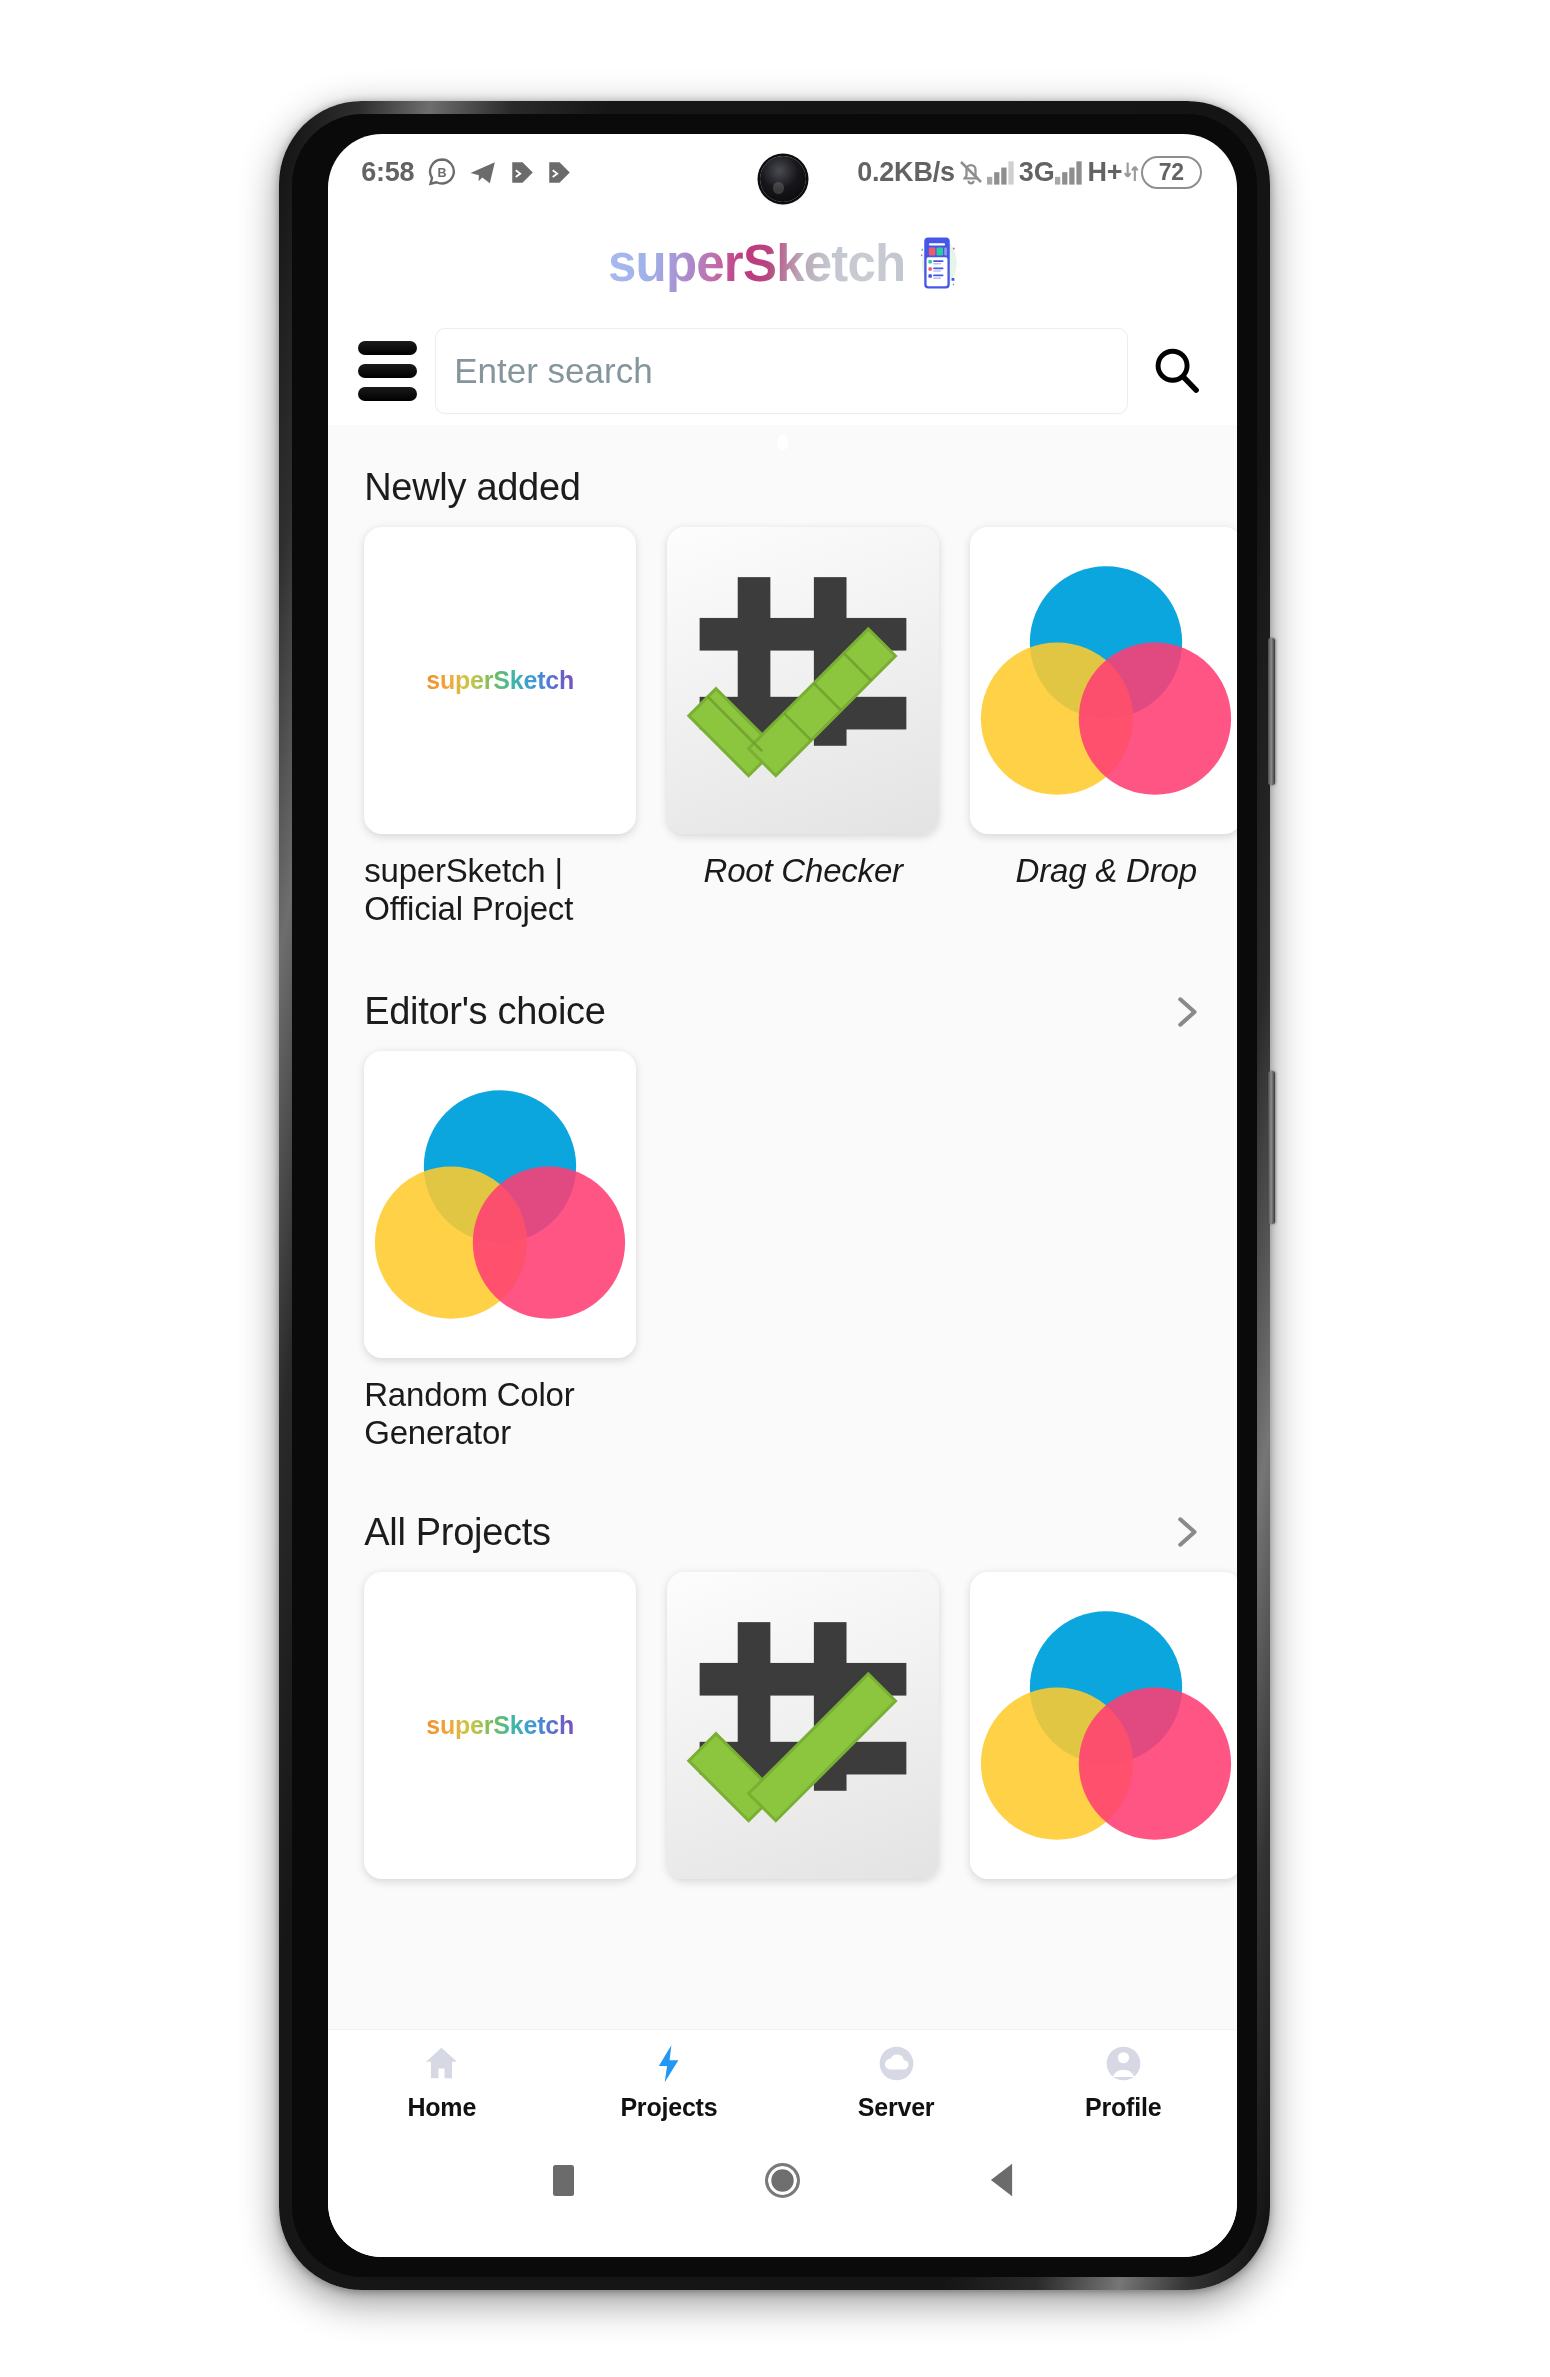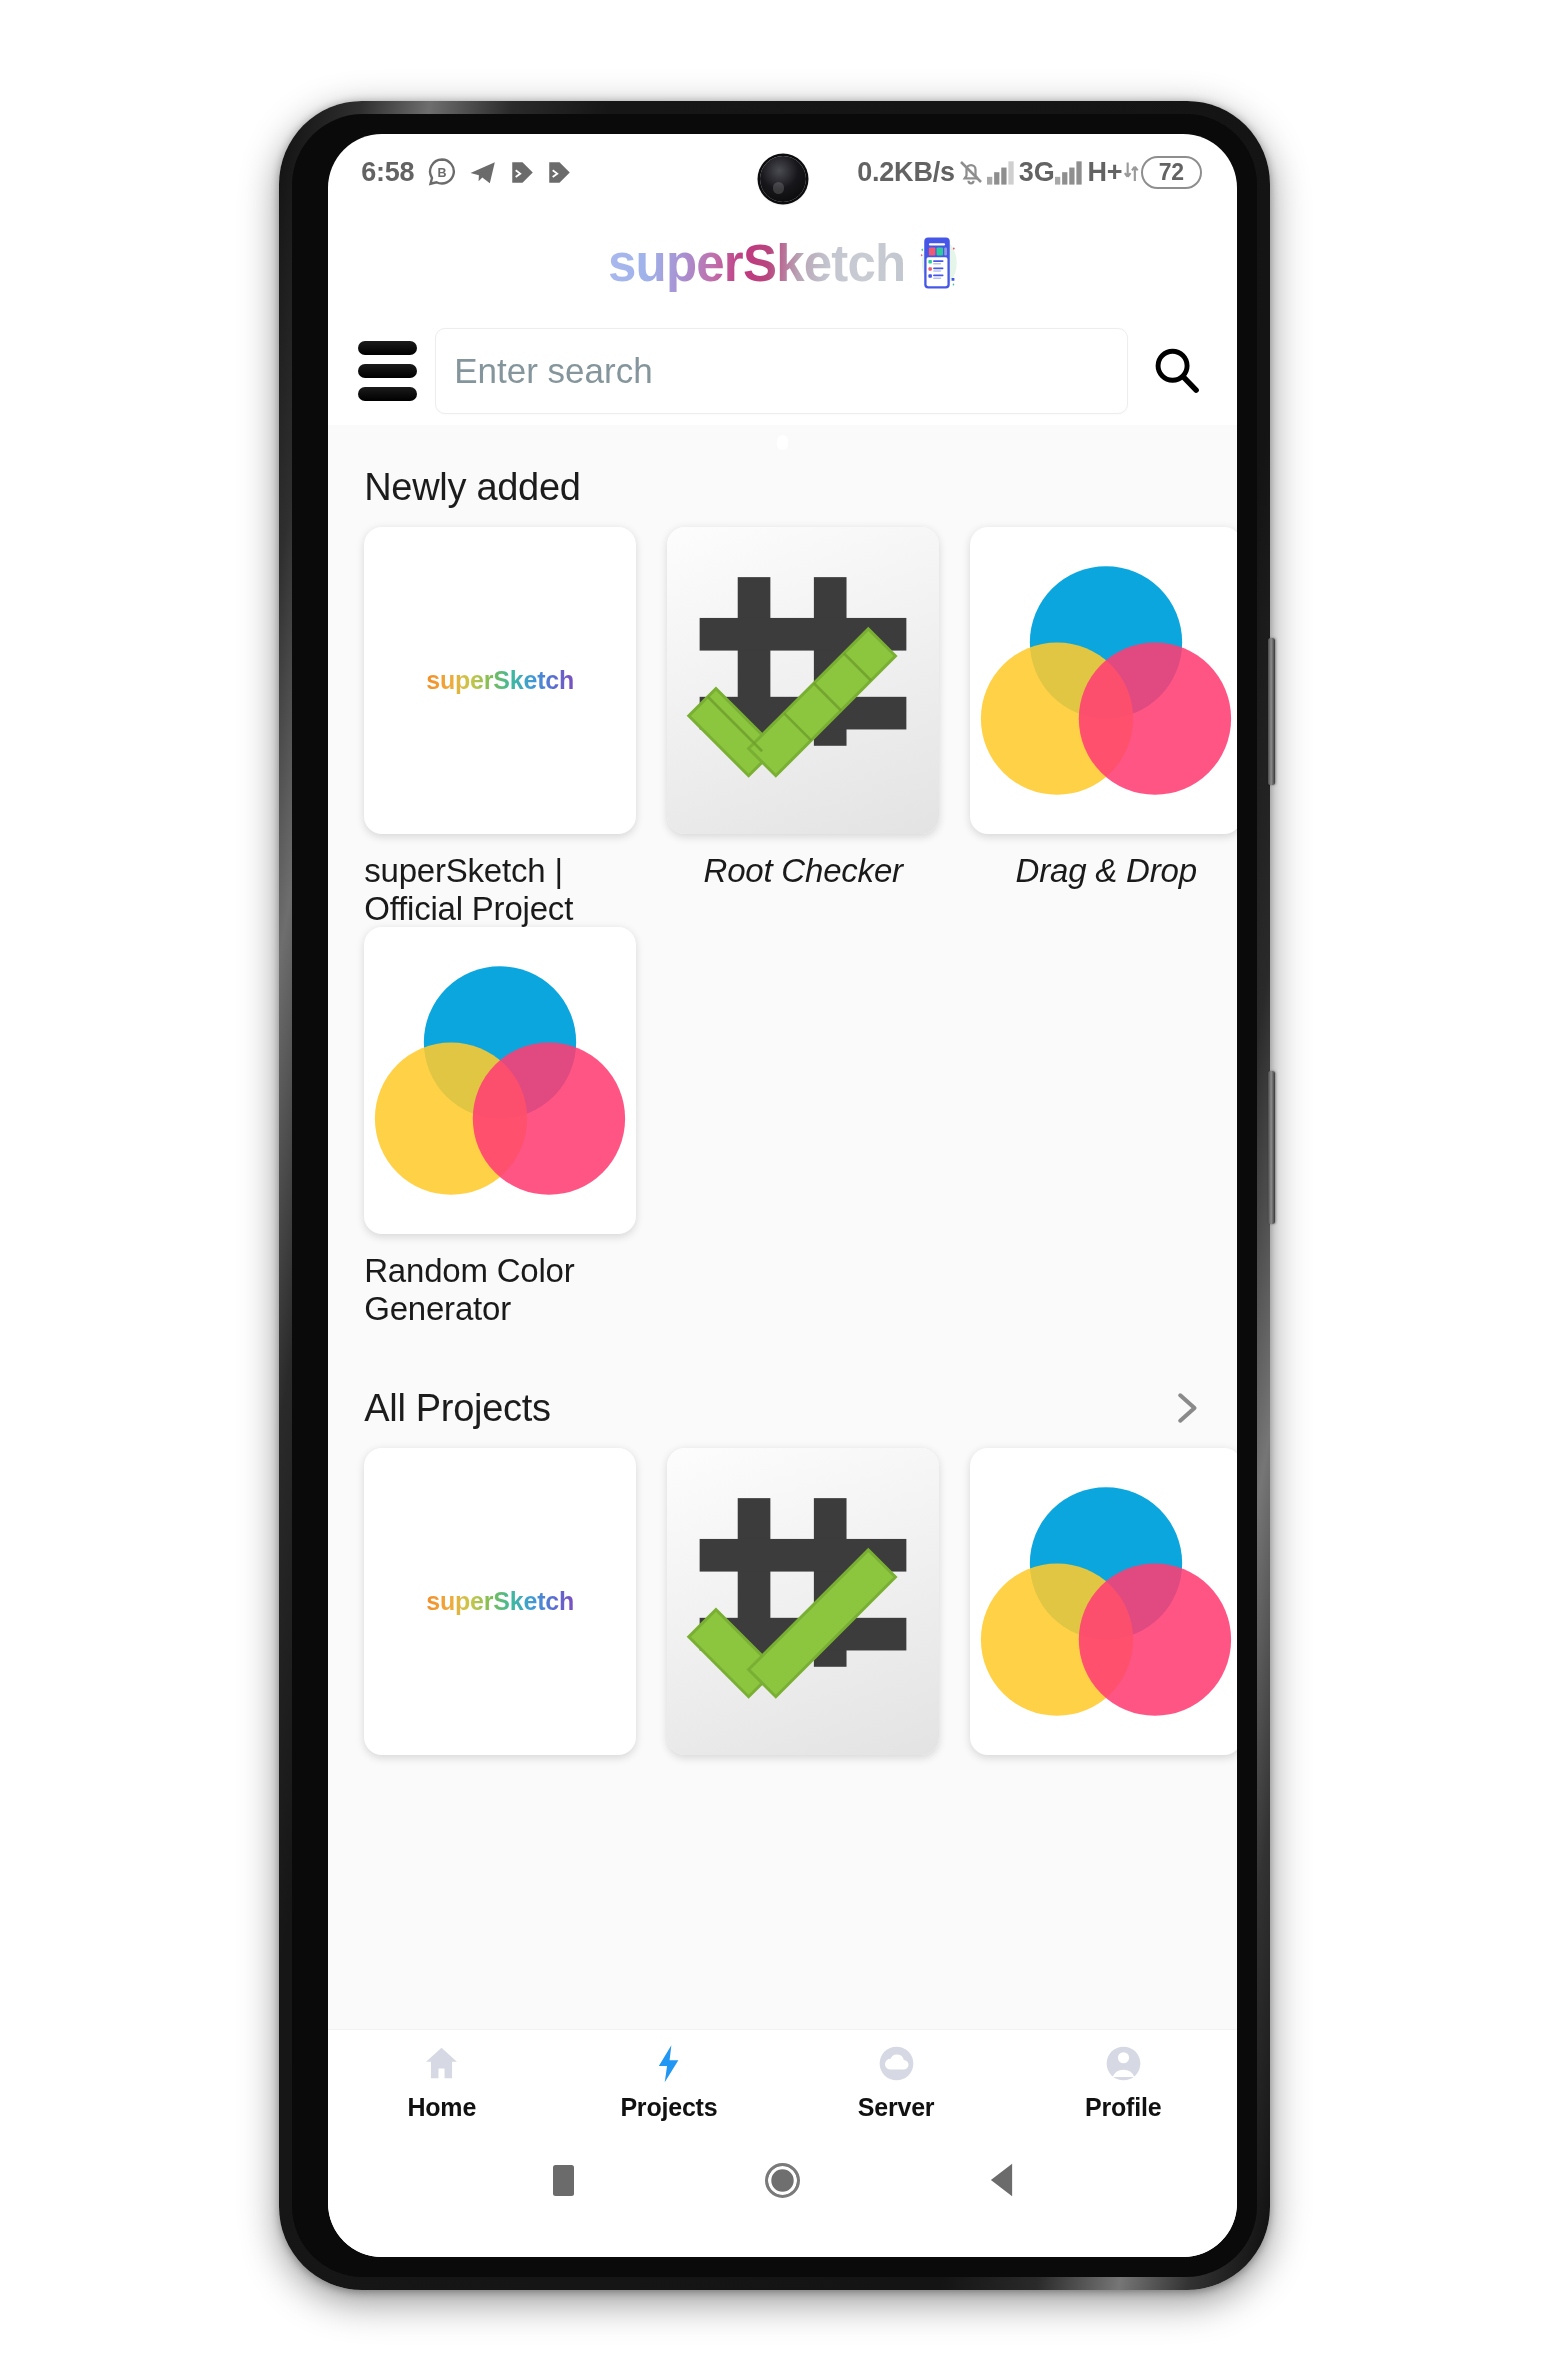--- a/index.html
+++ b/index.html
@@ -355,20 +355,28 @@
                 <circle cx="50" cy="36" r="28" fill="#0ba6de"></circle>
                 <circle cx="32" cy="64" r="28" fill="#ffcb2e" opacity=".88"></circle>
                 <circle cx="68" cy="64" r="28" fill="#ff3e73" opacity=".88"></circle>
               </svg>
             </div>
             <div class="card-label centered">Drag &amp; Drop</div>
           </div>
 
         </div>
 
+        <div class="section-head" style="margin-top:45px;">
+          <span class="section-title">Editor's choice</span>
+          <span class="chev">
+            <svg width="38" height="38" viewBox="0 0 24 24">
+              <path d="M9 4l9 8-9 8" fill="none" stroke="#8a8a8a" stroke-width="2.6" stroke-linecap="round" stroke-linejoin="round"></path>
+            </svg>
+          </span>
+        </div>
         <div class="card-row">
           <div class="proj-card">
             <div class="thumb">
               <svg class="circles-art" viewBox="0 0 100 100">
                 <circle cx="50" cy="36" r="28" fill="#0ba6de"></circle>
                 <circle cx="32" cy="64" r="28" fill="#ffcb2e" opacity=".88"></circle>
                 <circle cx="68" cy="64" r="28" fill="#ff3e73" opacity=".88"></circle>
               </svg>
             </div>
             <div class="card-label">Random Color Generator</div>

